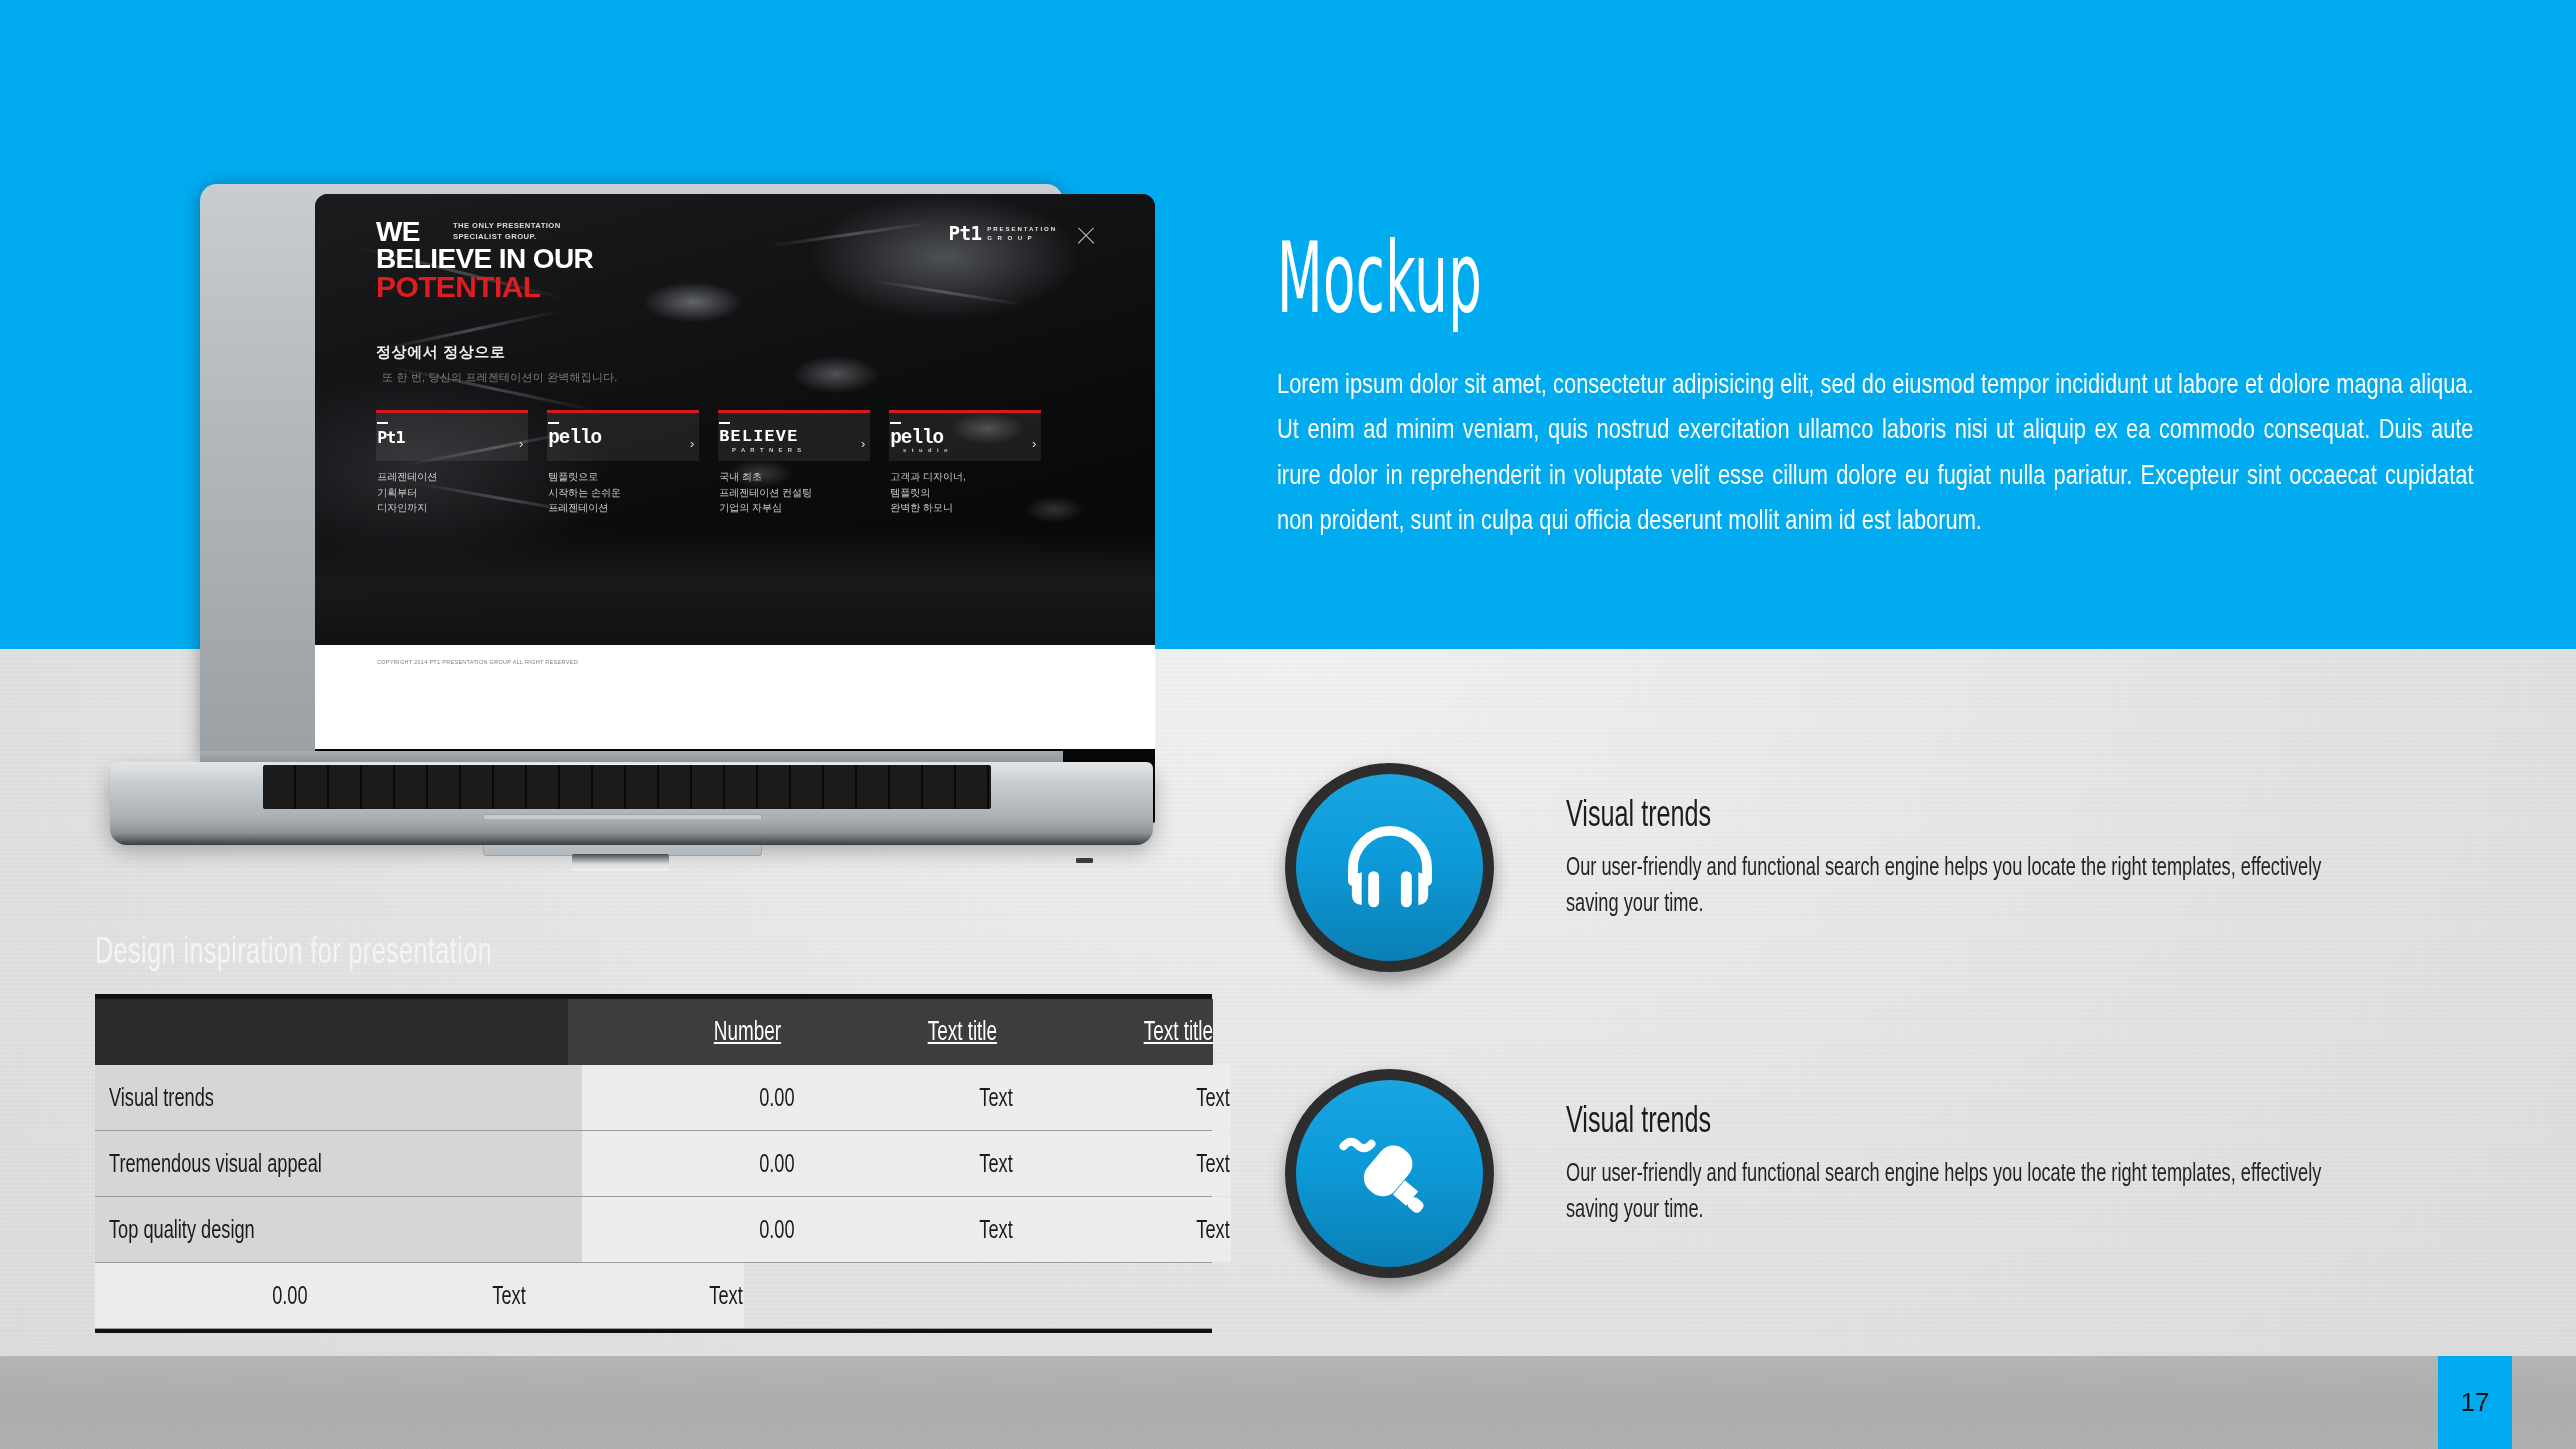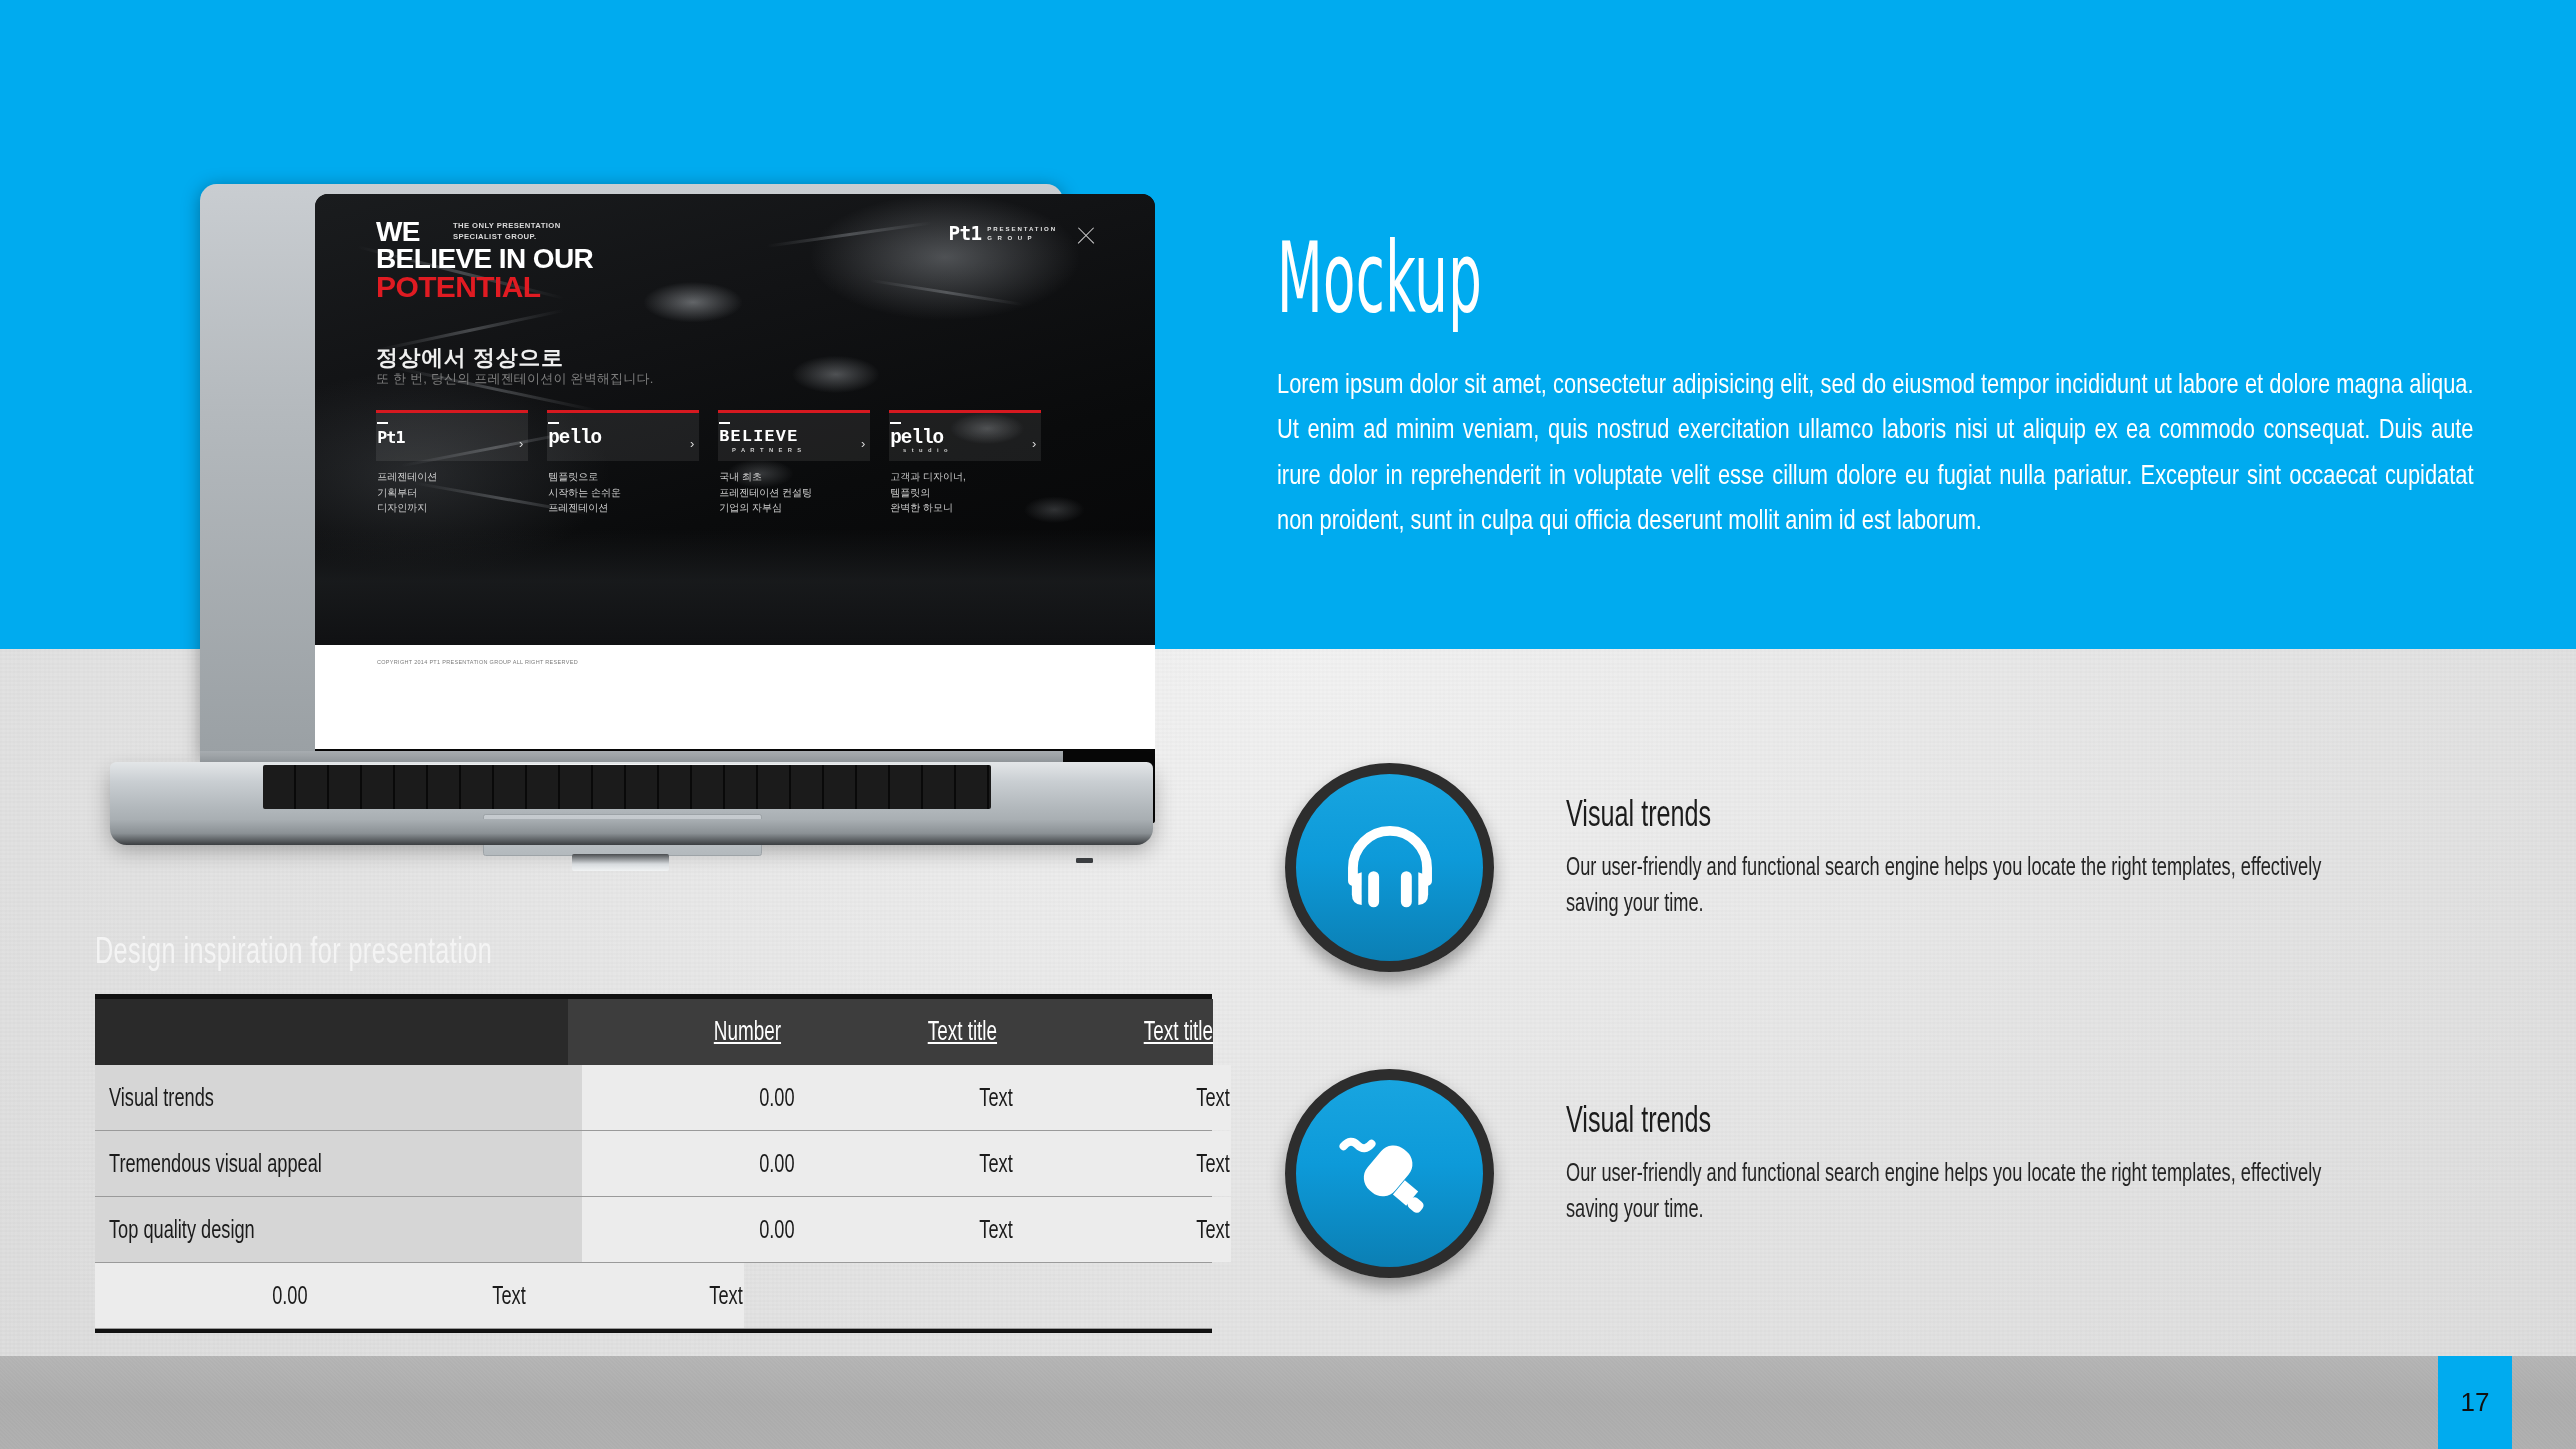--- a/index.html
+++ b/index.html
@@ -84,22 +84,22 @@
   .we-block{position:absolute;left:61px;top:24.5px;}
   .we-line{
     color:#fff;font-weight:bold;font-size:28px;line-height:.96;letter-spacing:-0.6px;
     font-family:"Liberation Sans",sans-serif;
   }
   .we-line.red{color:#e01b22;font-size:30px;}
   .we-sub{
     position:absolute;left:77px;top:2.6px;color:#d9d9d9;font-size:7.7px;
     font-weight:bold;line-height:1.38;letter-spacing:0.4px;
   }
-  .kr-big{position:absolute;left:61px;top:149px;color:#efefef;font-size:22px;font-weight:bold;letter-spacing:0.6px;}
-  .kr-small{position:absolute;left:61px;top:176px;color:#7e7e7e;font-size:13px;letter-spacing:0.2px;}
+  .kr-big{position:absolute;left:61px;top:149px;color:#efefef;font-size:15px;font-weight:bold;letter-spacing:0.6px;}
+  .kr-small{position:absolute;left:67px;top:176px;color:#7e7e7e;font-size:11px;letter-spacing:0.2px;}
   .brand-logo{position:absolute;right:98px;top:28px;display:flex;align-items:center;gap:5.8px;}
   .brand-mark{color:#fff;font-size:19.3px;font-weight:bold;letter-spacing:-0.6px;font-family:"DejaVu Sans Mono",monospace;}
   .brand-words{color:#e4e4e4;font-size:6.1px;font-weight:bold;line-height:1.42;letter-spacing:1.9px;}
   .close-x{position:absolute;right:58px;top:30px;width:22px;height:22px;}
   .close-x:before,.close-x:after{
     content:"";position:absolute;left:0;top:10.3px;width:22px;height:1.3px;background:#cfcfcf;
   }
   .close-x:before{transform:rotate(45deg);}
   .close-x:after{transform:rotate(-45deg);}
 

